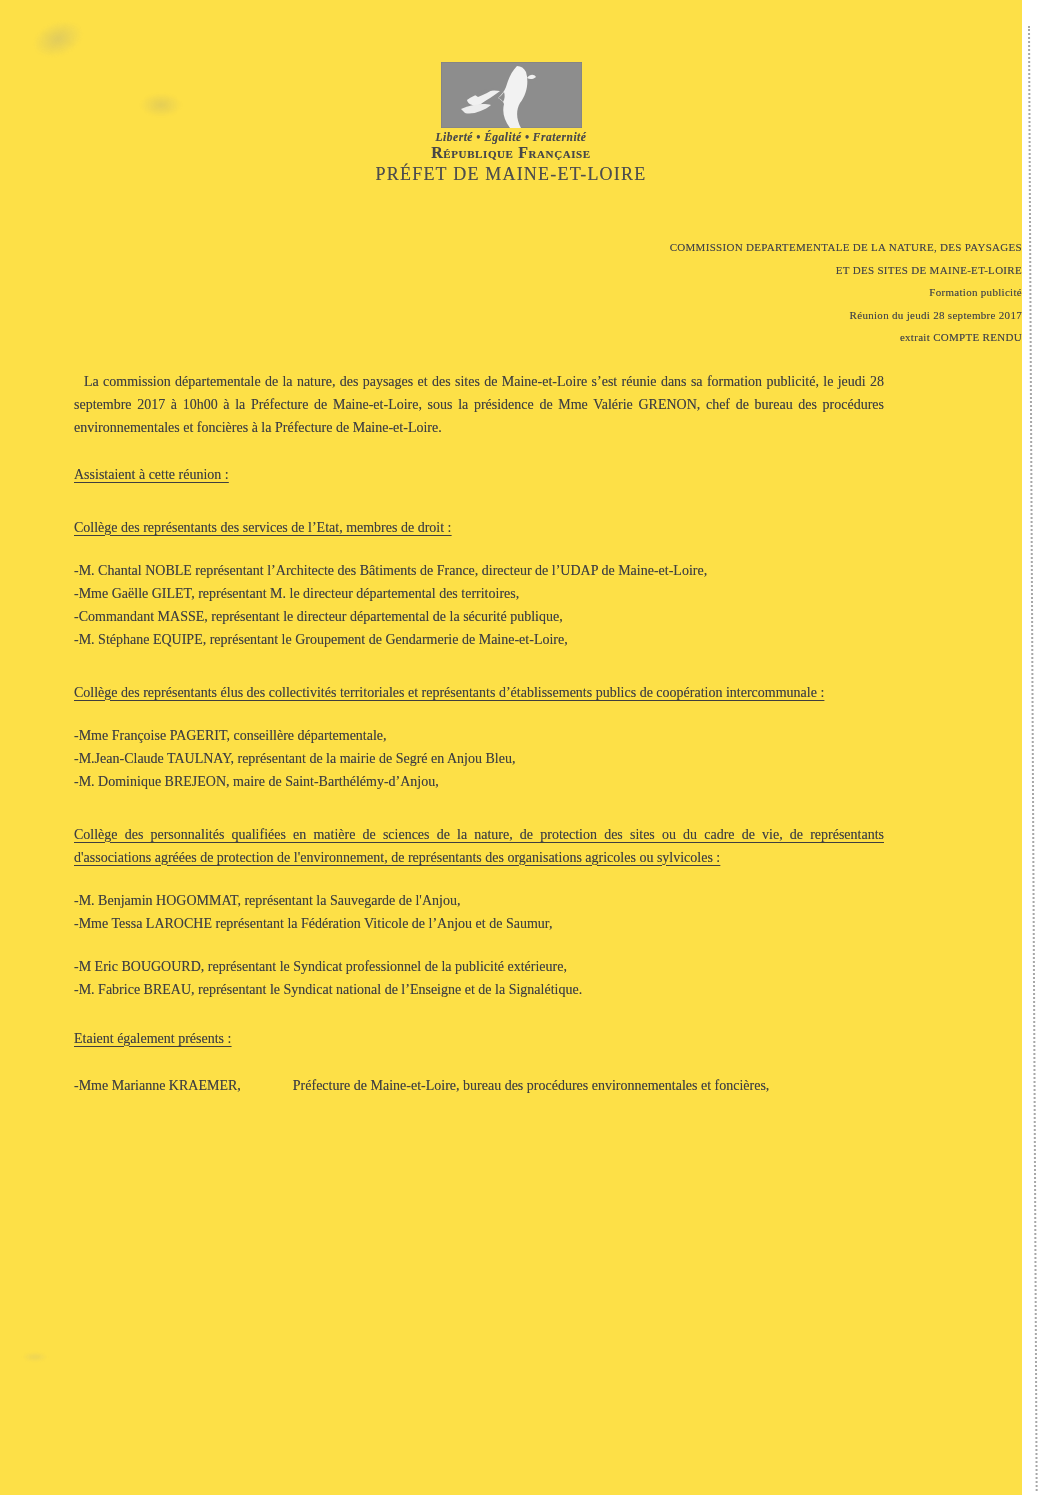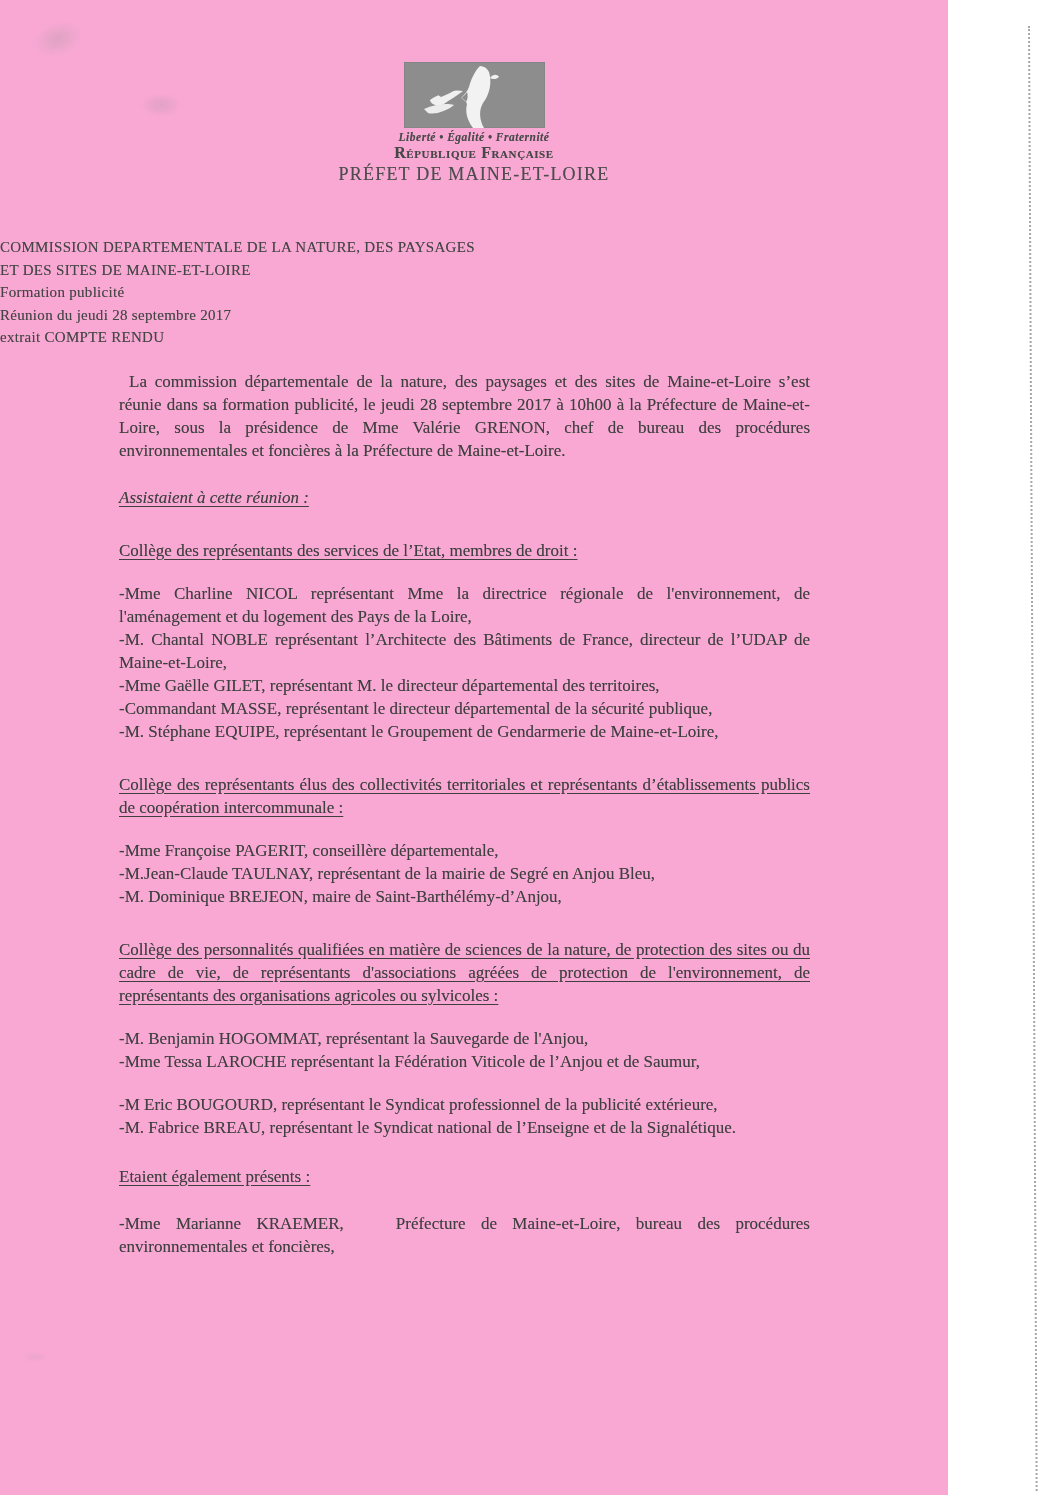--- a/index.html
+++ b/index.html
@@ -7,23 +7,23 @@
   body {
     width: 1058px;
     height: 1495px;
     position: relative;
     overflow: hidden;
     font-family: "Liberation Serif", "DejaVu Serif", serif;
     color: #3f3f3f;
   }
   .page {
     position: relative;
-    width: 948px;
+    width: 1022px;
     height: 1495px;
-    background: #f9a8d4;
+    background: #fde047;
   }
   .scan-text {
     text-shadow: 0 0 0.6px rgba(90,90,90,0.55);
   }
   
   .header { text-align: center; padding-top: 62px; }
   .logo {
     width: 141px; height: 66px;
     display: inline-block;
     vertical-align: bottom;
@@ -46,40 +46,39 @@
   }
   .prefet {
     margin-top: 2px;
     font-size: 18px;
     letter-spacing: 1.2px;
     color: #4d4d4d;
   }
   
   .title-block {
     margin-top: 51px;
-    text-align: left;
-    font-size: 15px;
+    text-align: right;
+    font-size: 11px;
     line-height: 22.5px;
     letter-spacing: 0.3px;
     color: #454545;
   }
   
   .content {
-    padding: 0 138px 0 119px;
-    font-size: 17px;
+    padding: 0 138px 0 74px;
+    font-size: 14px;
     line-height: 23px;
     text-align: justify;
   }
   .intro {
     margin-top: 21px;
     text-indent: 10px;
   }
   .attendance-heading {
     margin-top: 24px;
-    font-style: italic;
     text-decoration: underline;
     text-underline-offset: 3px;
   }
   .college-heading {
     margin-top: 30px;
     text-decoration: underline;
     text-underline-offset: 3px;
   }
   .member-list {
     margin-top: 20px;
@@ -168,21 +167,20 @@
   </div>
 
   <div class="content scan-text">
 
     <p class="intro">La commission départementale de la nature, des paysages et des sites de Maine-et-Loire s’est réunie dans sa formation publicité, le jeudi 28 septembre 2017 à 10h00 à la Préfecture de Maine-et-Loire, sous la présidence de Mme Valérie GRENON, chef de bureau des procédures environnementales et foncières à la Préfecture de Maine-et-Loire.</p>
 
     <p class="attendance-heading">Assistaient à cette réunion :</p>
 
     <p class="college-heading">Collège des représentants des services de l’Etat, membres de droit :</p>
     <ul class="member-list">
-      <li>-Mme Charline NICOL représentant Mme la directrice régionale de l'environnement, de l'aménagement et du logement des Pays de la Loire,</li>
       <li>-M. Chantal NOBLE représentant l’Architecte des Bâtiments de France, directeur de l’UDAP de Maine-et-Loire,</li>
       <li>-Mme Gaëlle GILET, représentant M. le directeur départemental des territoires,</li>
       <li>-Commandant MASSE, représentant le directeur départemental de la sécurité publique,</li>
       <li>-M. Stéphane EQUIPE, représentant le Groupement de Gendarmerie de Maine-et-Loire,</li>
     </ul>
 
     <p class="college-heading">Collège des représentants élus des collectivités territoriales et représentants d’établissements publics de coopération intercommunale :</p>
     <ul class="member-list">
       <li>-Mme Françoise PAGERIT, conseillère départementale,</li>
       <li>-M.Jean-Claude TAULNAY, représentant de la mairie de Segré en Anjou Bleu,</li>

